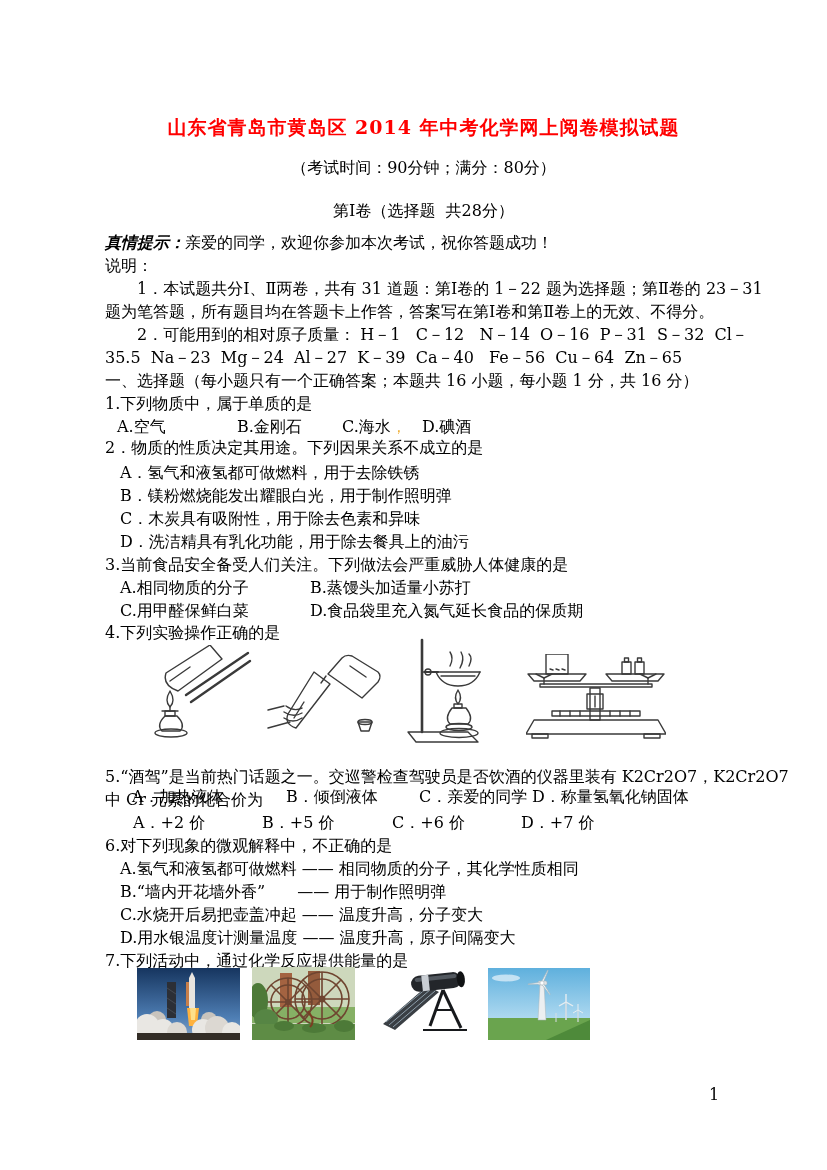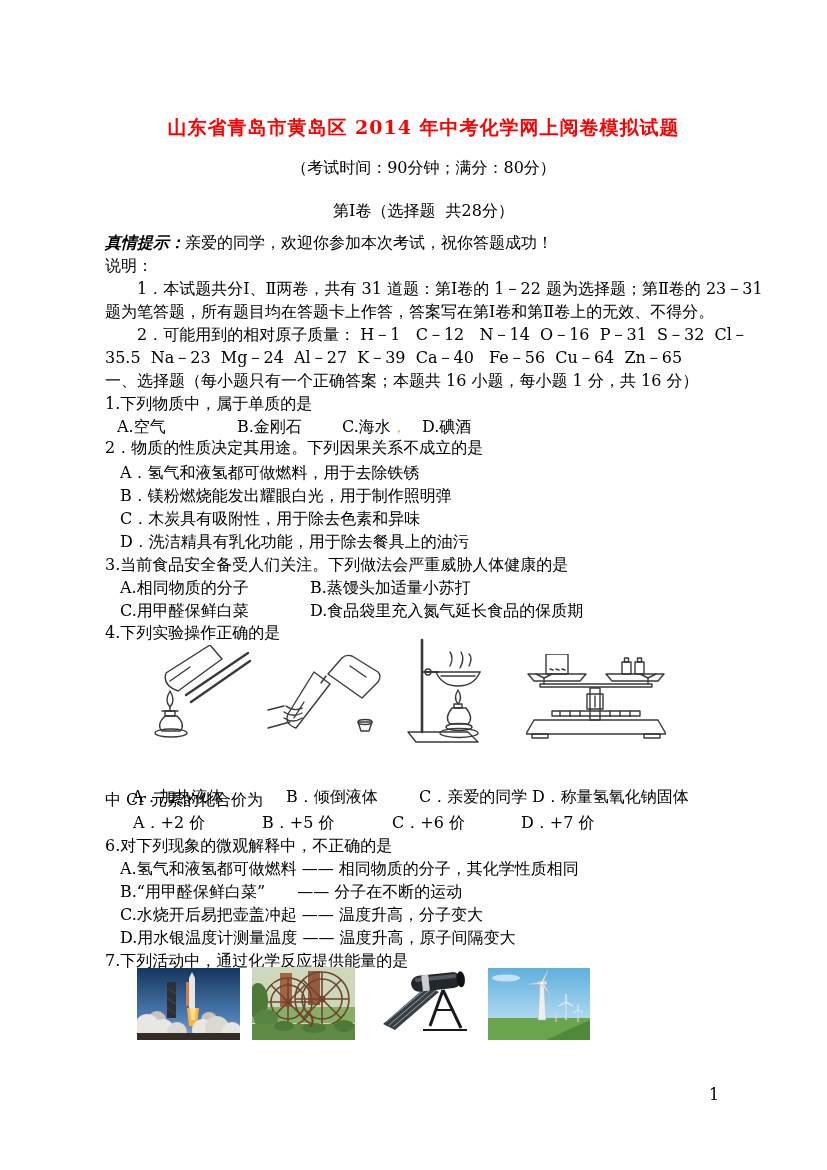--- a/index.html
+++ b/index.html
@@ -124,26 +124,27 @@
       <line x1="84" y1="57" x2="84" y2="62"></line>
       <line x1="94" y1="57" x2="94" y2="62"></line>
       <line x1="104" y1="57" x2="104" y2="62"></line>
     <path d="M8 66 L132 66 L140 80 L0 80 Z"></path>
     <rect x="6" y="80" width="16" height="4"></rect>
     <rect x="118" y="80" width="16" height="4"></rect>
   </svg>
 
   <p class="ln" style="top:741px;left:0;width:827px"><span class="cap" style="left:132px">A．加热液体</span><span class="cap" style="left:286px">B．倾倒液体</span><span class="cap" style="left:419px">C．亲爱的同学</span><span class="cap" style="left:532px">D．称量氢氧化钠固体</span></p>
 
+  <p class="ln" style="top:765px;left:95px">5.“酒驾”是当前热门话题之一。交巡警检查驾驶员是否饮酒的仪器里装有 K2Cr2O7，K2Cr2O7</p>
   <p class="ln" style="top:788px;left:95px">中 Cr 元素的化合价为</p>
   <p class="ln" style="top:811px;left:123px"><span class="opt" style="width:129px">A．+2 价</span><span class="opt" style="width:130px">B．+5 价</span><span class="opt" style="width:129px">C．+6 价</span><span class="opt">D．+7 价</span></p>
 
   <p class="ln" style="top:834px;left:95px">6.对下列现象的微观解释中，不正确的是</p>
   <p class="ln" style="top:857px;left:110px">A.氢气和液氢都可做燃料 —— 相同物质的分子，其化学性质相同</p>
-  <p class="ln" style="top:880px;left:110px">B.“用甲醛保鲜白菜”　　—— 分子在不断的运动</p>
+  <p class="ln" style="top:880px;left:110px">B.“墙内开花墙外香”　　—— 用于制作照明弹</p>
   <p class="ln" style="top:903px;left:110px">C.水烧开后易把壶盖冲起 —— 温度升高，分子变大</p>
   <p class="ln" style="top:926px;left:110px">D.用水银温度计测量温度 —— 温度升高，原子间隔变大</p>
 
   <p class="ln" style="top:949px;left:95px">7.下列活动中，通过化学反应提供能量的是</p>
 
   <svg class="photo" style="left:137px;top:968px" width="103" height="72" viewBox="0 0 103 72">
     <defs>
       <linearGradient id="sky1" x1="0" y1="0" x2="0" y2="1">
         <stop offset="0" stop-color="#16355f"></stop>
           <stop offset="0.7" stop-color="#4f7fb5"></stop>

